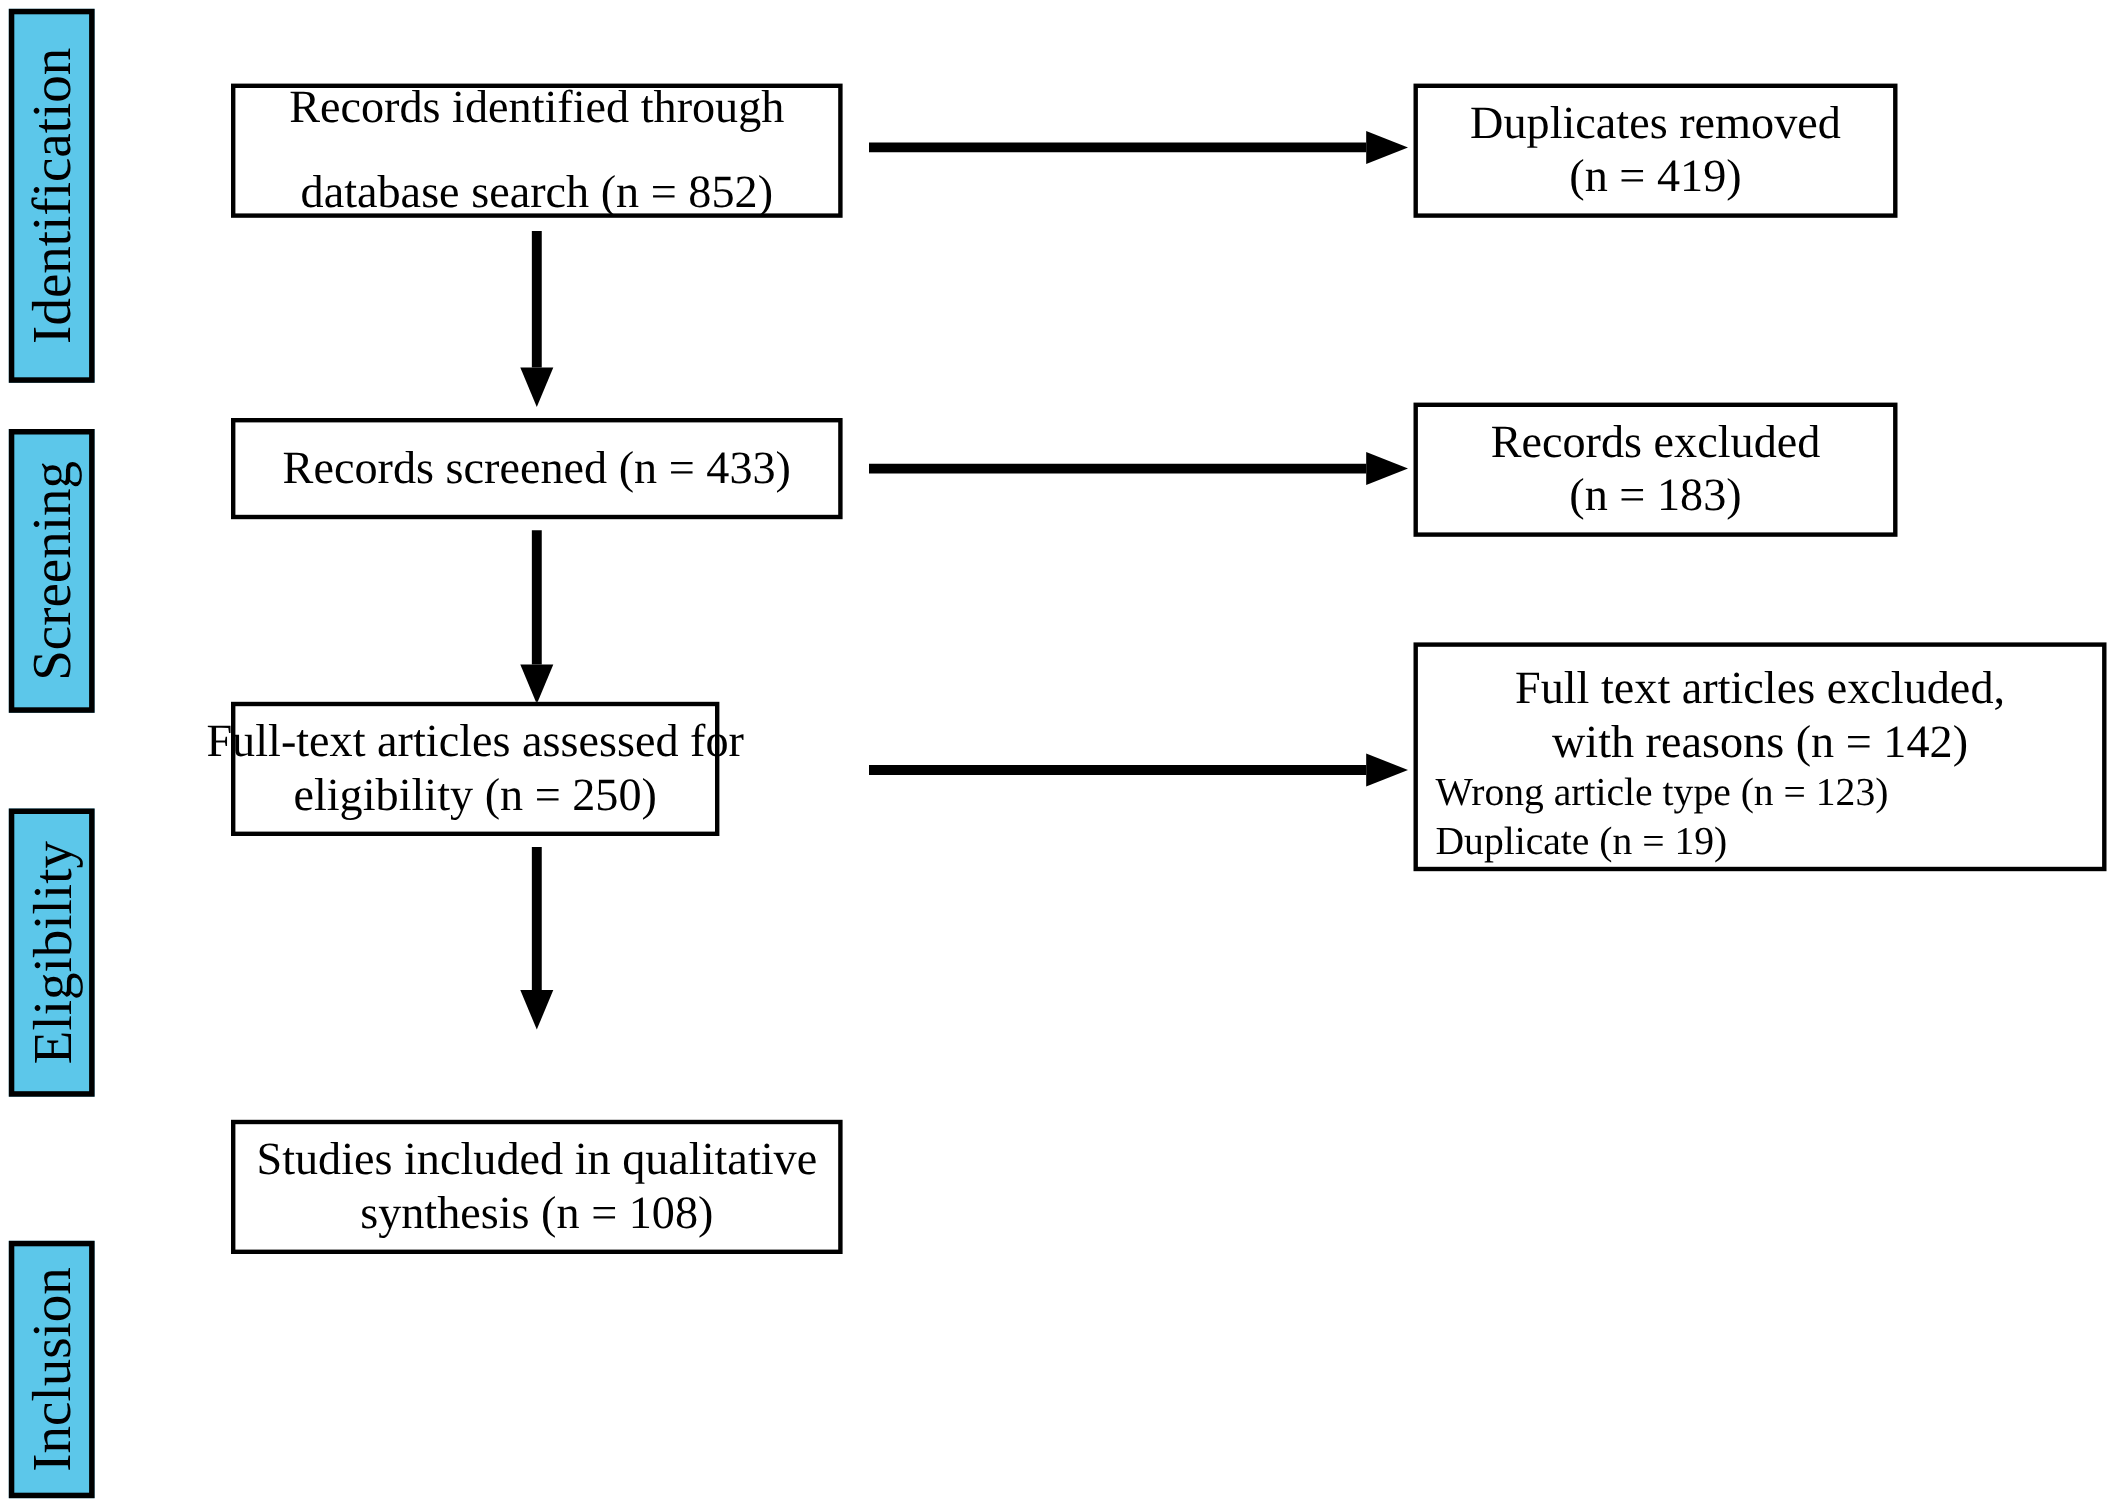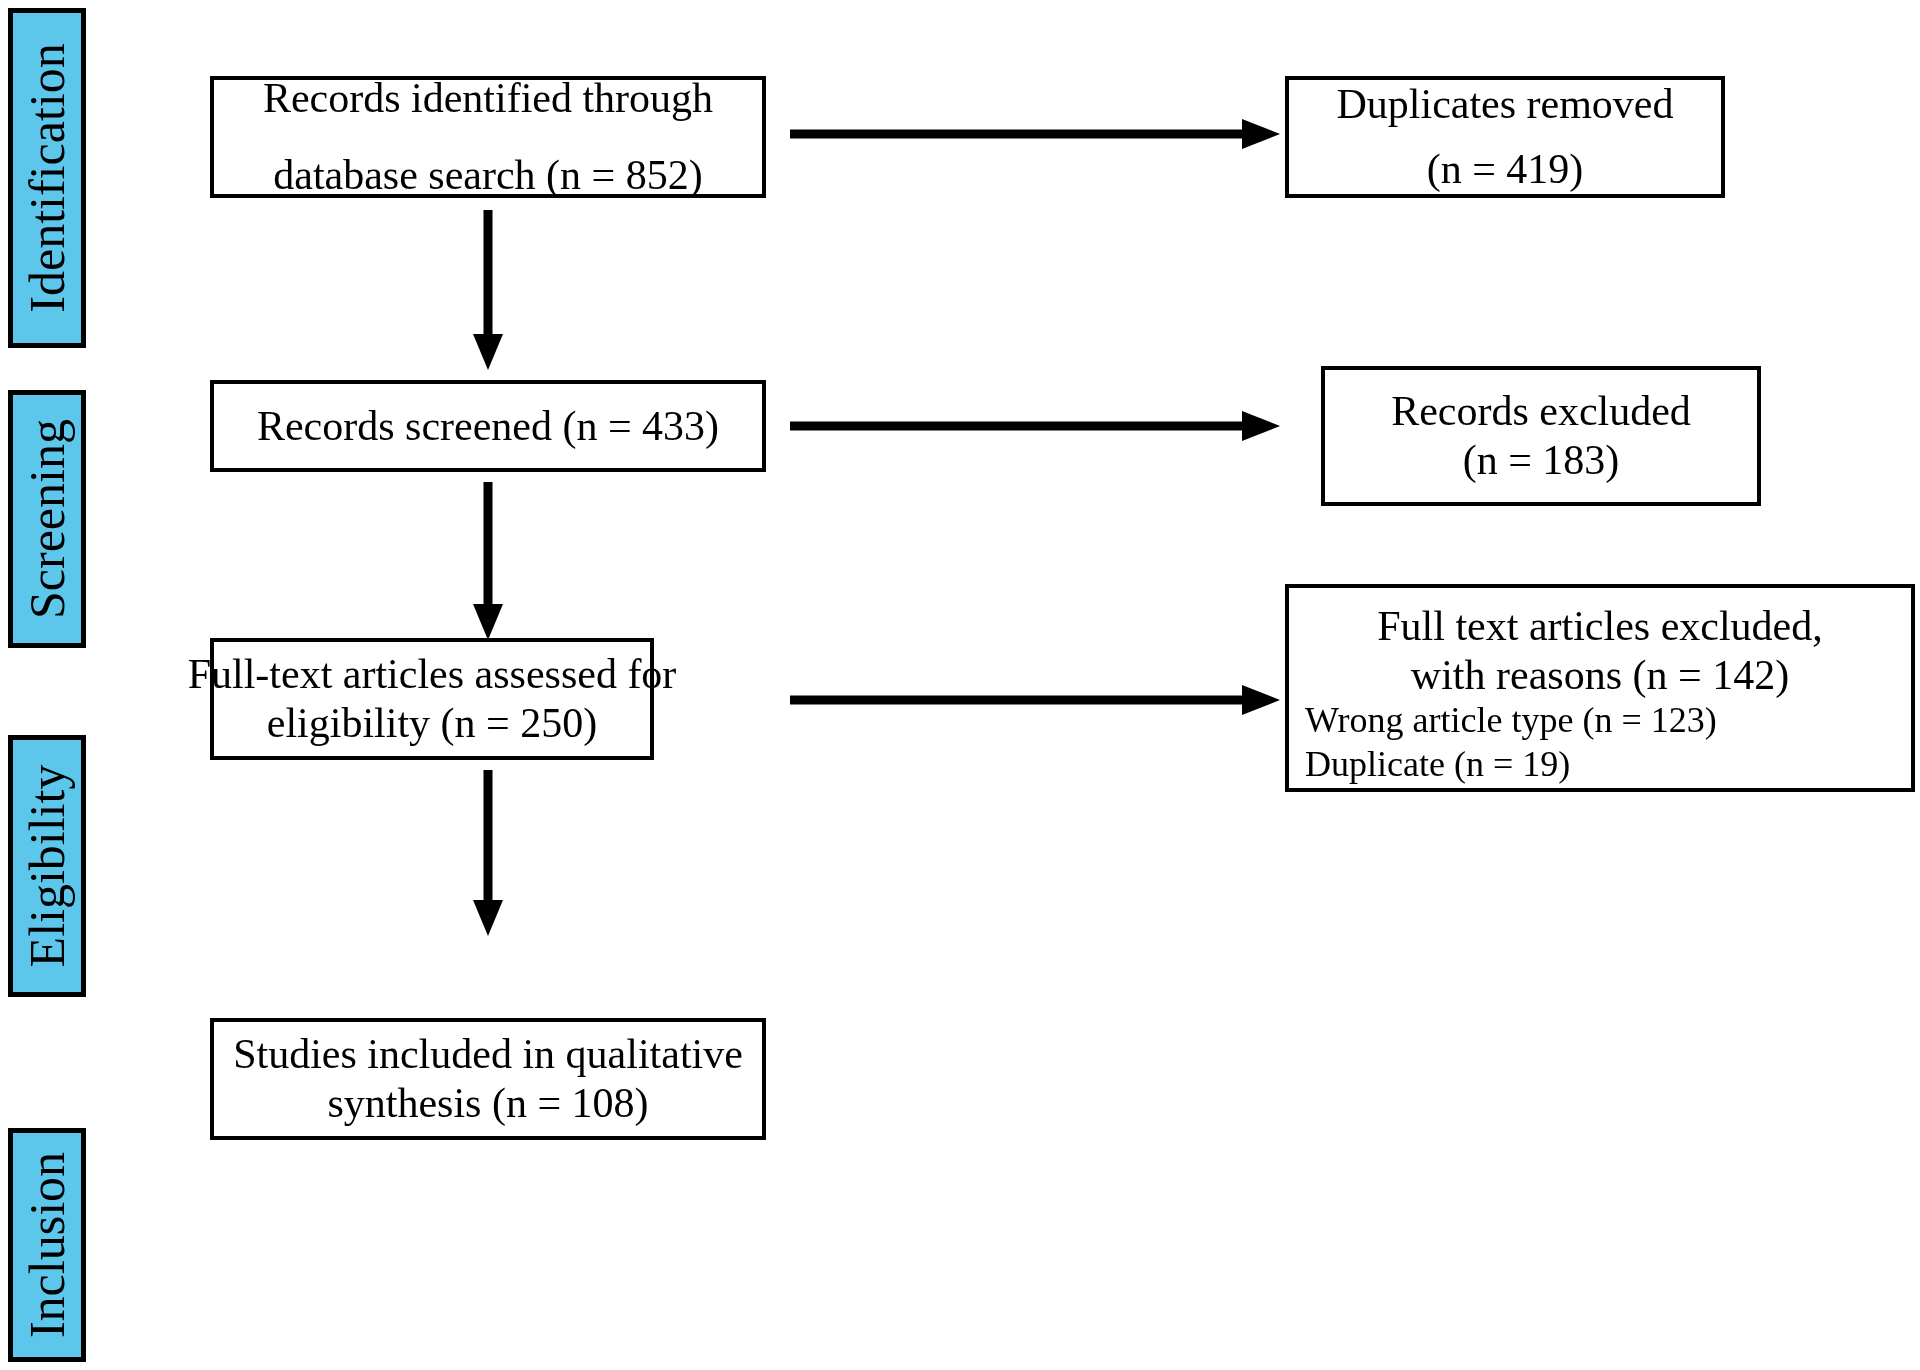--- a/index.html
+++ b/index.html
@@ -106,21 +106,21 @@
     <div class="line">database search (n = 852)</div>
   </div>
 
   <div class="arrow" style="left:790px; top:118px; width:490px; height:32px;">
     <svg width="490" height="32" viewBox="0 0 490 32">
       <line x1="0" y1="16" x2="452" y2="16" stroke="#000000" stroke-width="9"></line>
       <polygon points="452,1 490,16 452,31" fill="#000000"></polygon>
     </svg>
   </div>
 
-  <div class="flow-box" style="left:1285px; top:76px; width:440px; height:122px;justify-content:space-between;">
+  <div class="flow-box" style="left:1285px; top:76px; width:440px; height:122px;">
     <div class="line">Duplicates removed</div>
     <div class="line">(n = 419)</div>
   </div>
 
   <div class="arrow" style="left:472px; top:210px; width:32px; height:160px;">
     <svg width="32" height="160" viewBox="0 0 32 160">
       <line x1="16" y1="0" x2="16" y2="124" stroke="#000000" stroke-width="9"></line>
       <polygon points="1,124 31,124 16,160" fill="#000000"></polygon>
     </svg>
   </div>
@@ -129,21 +129,21 @@
     <div class="line">Records screened (n = 433)</div>
   </div>
 
   <div class="arrow" style="left:790px; top:410px; width:490px; height:32px;">
     <svg width="490" height="32" viewBox="0 0 490 32">
       <line x1="0" y1="16" x2="452" y2="16" stroke="#000000" stroke-width="9"></line>
       <polygon points="452,1 490,16 452,31" fill="#000000"></polygon>
     </svg>
   </div>
 
-  <div class="flow-box" style="left:1285px; top:366px; width:440px; height:140px;margin-left:36px;">
+  <div class="flow-box" style="left:1285px; top:366px; width:440px; height:122px;">
     <div class="line">Records excluded</div>
     <div class="line">(n = 183)</div>
   </div>
 
   <div class="arrow" style="left:472px; top:482px; width:32px; height:158px;">
     <svg width="32" height="158" viewBox="0 0 32 158">
       <line x1="16" y1="0" x2="16" y2="122" stroke="#000000" stroke-width="9"></line>
       <polygon points="1,122 31,122 16,158" fill="#000000"></polygon>
     </svg>
   </div>

